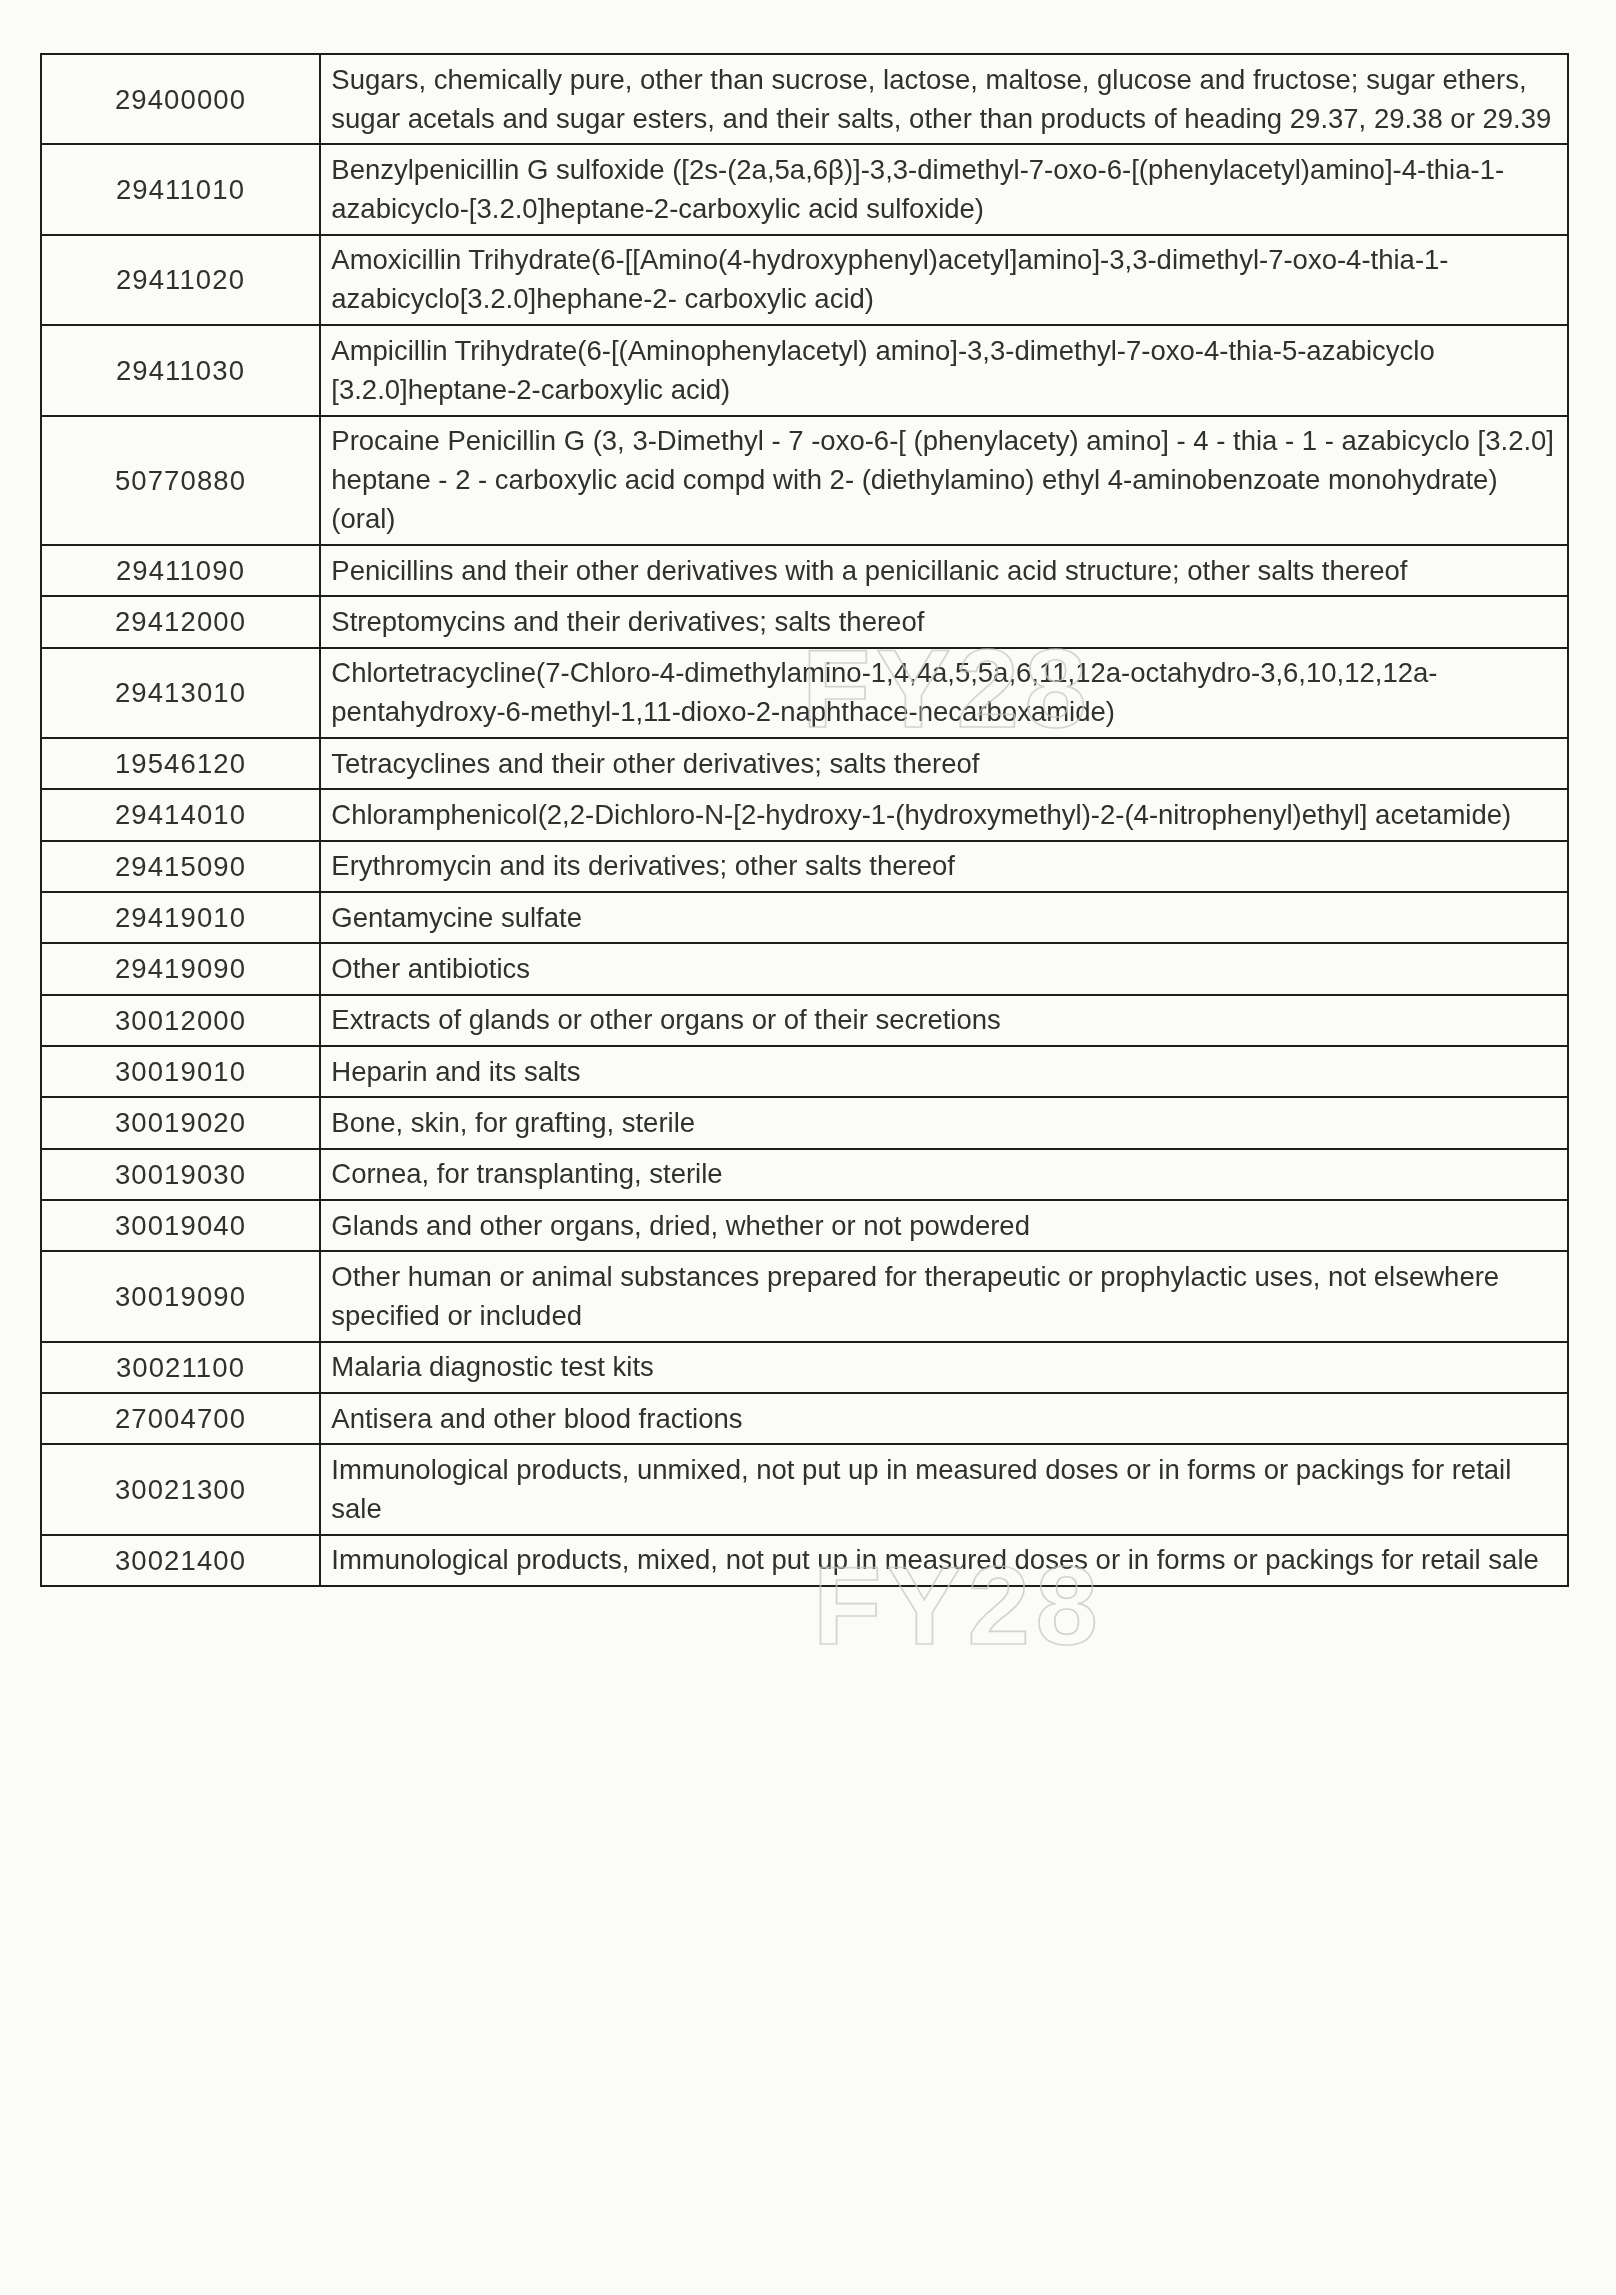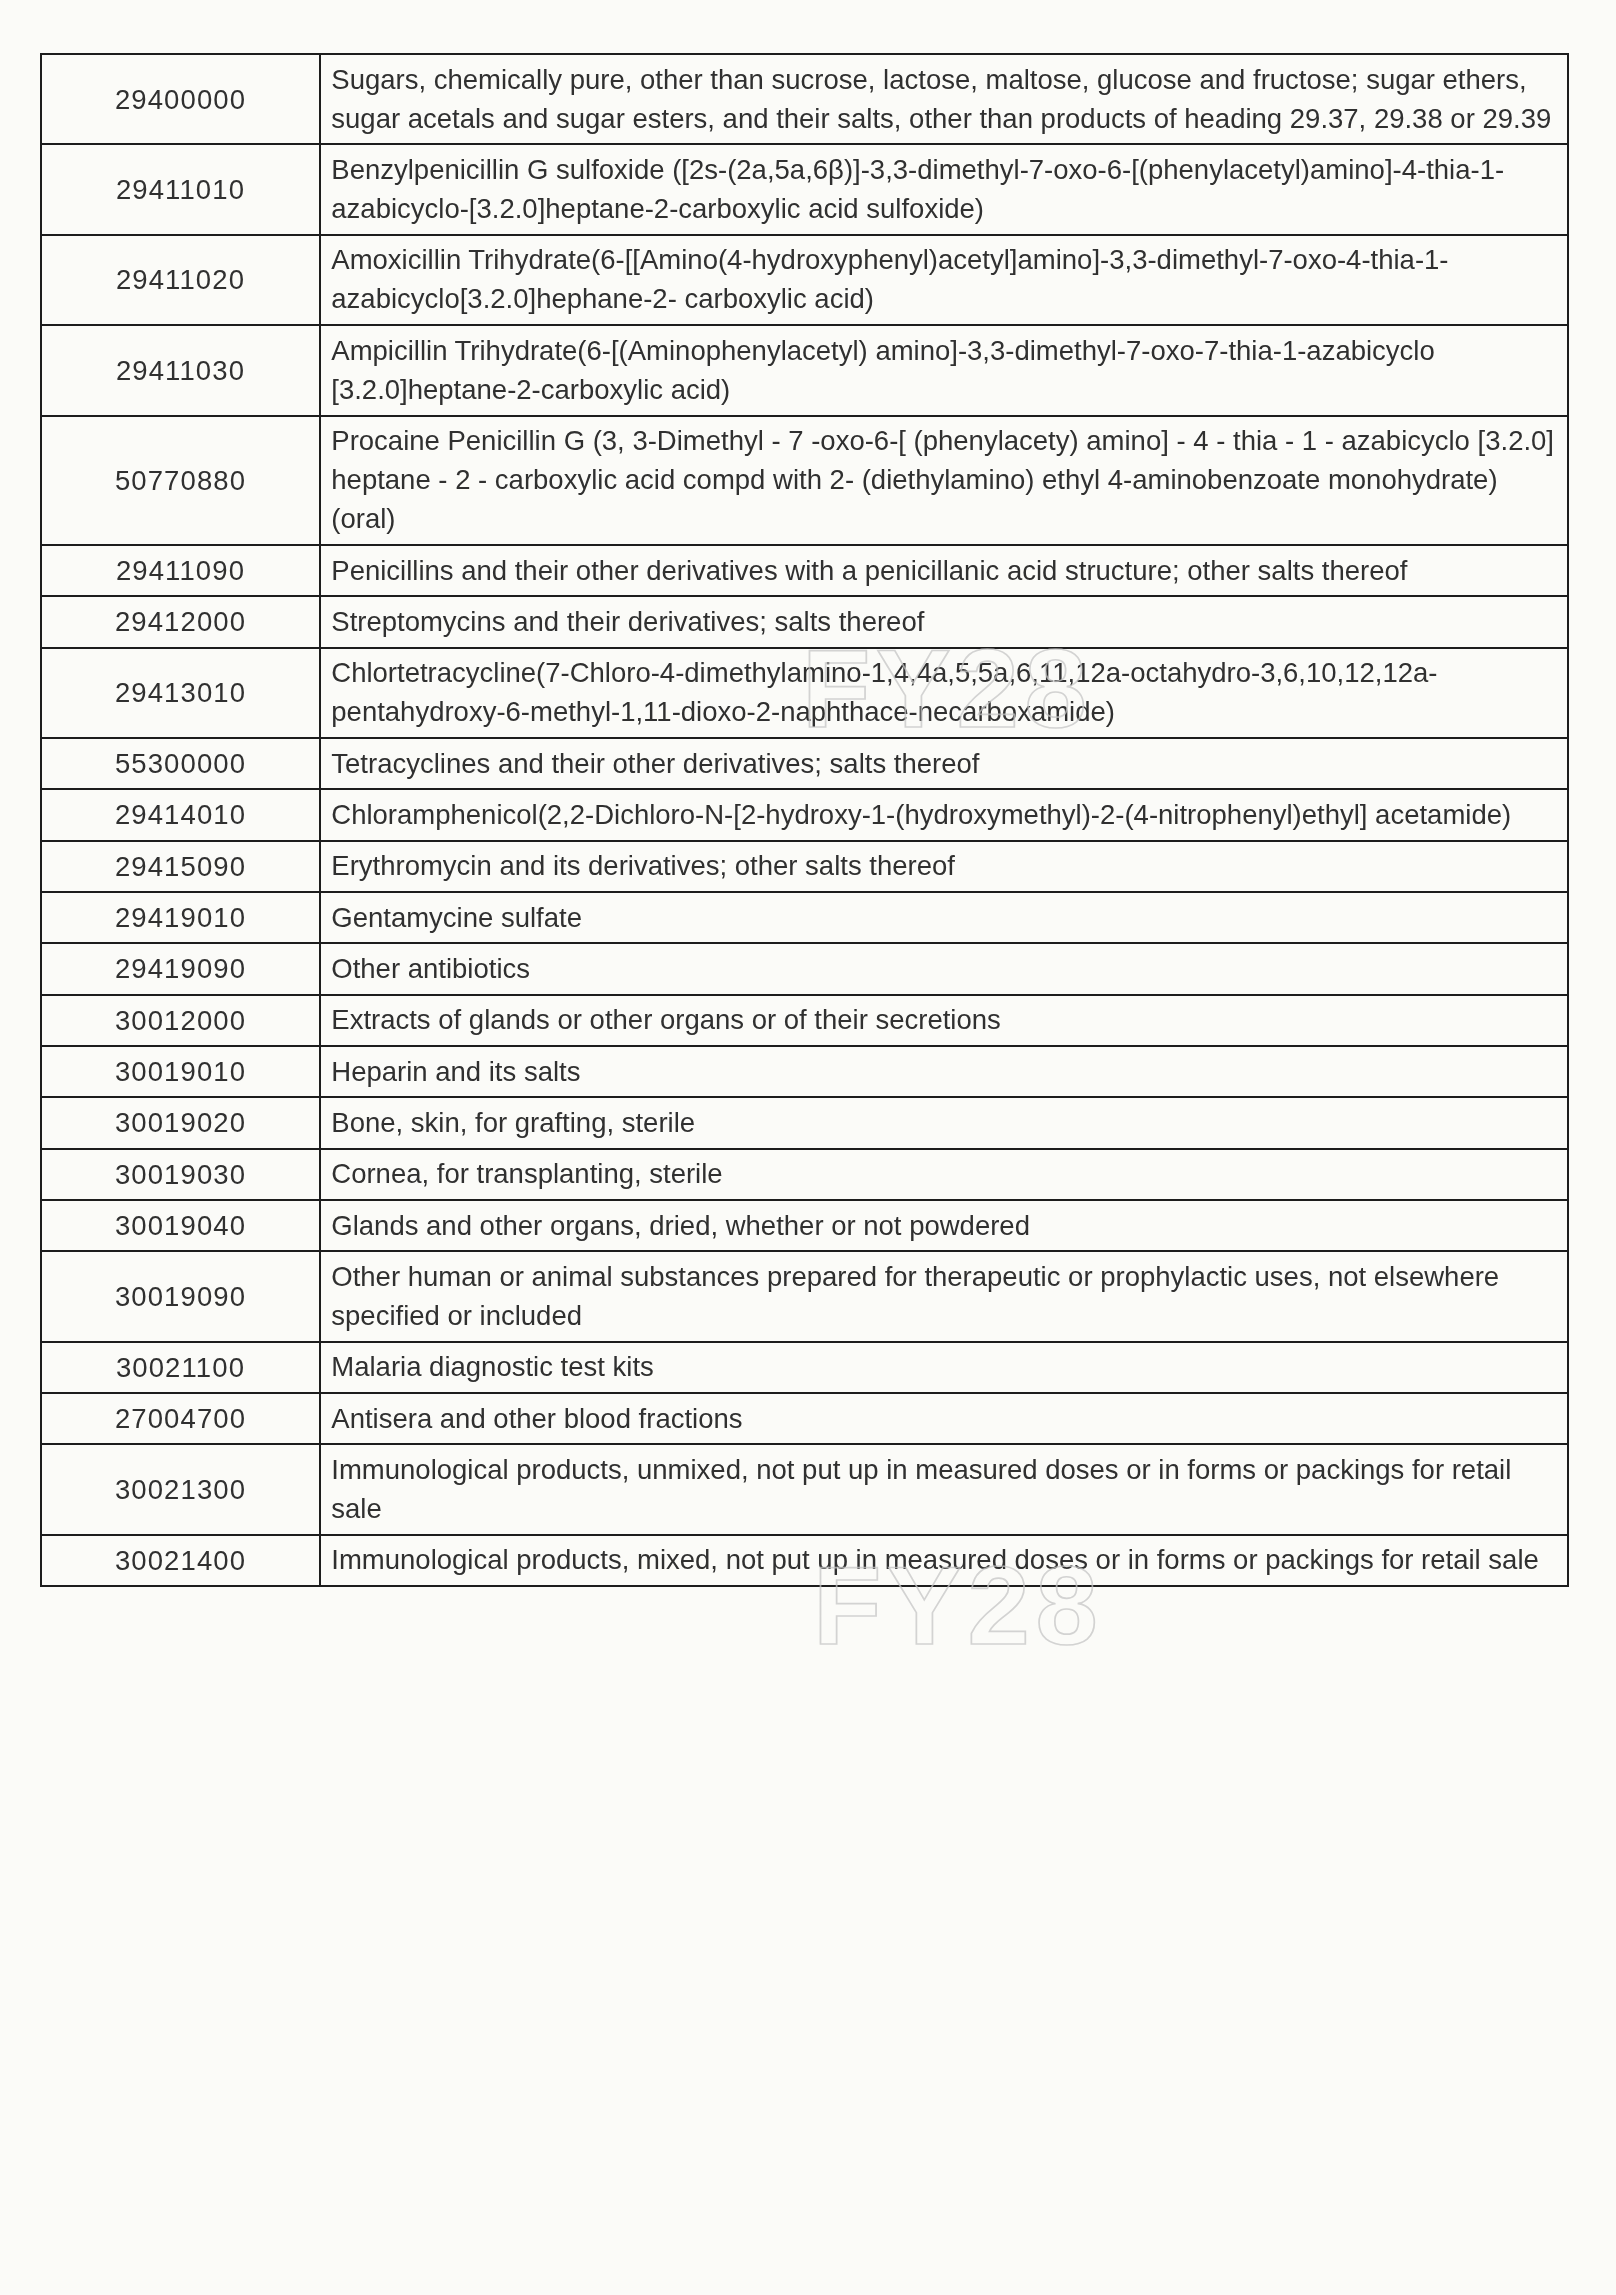--- a/index.html
+++ b/index.html
@@ -76,40 +76,40 @@
         <tr>
           <td class="code-cell">29411010</td>
           <td class="desc-cell">Benzylpenicillin G sulfoxide ([2s-(2a,5a,6β)]-3,3-dimethyl-7-oxo-6-[(phenylacetyl)amino]-4-thia-1-azabicyclo-[3.2.0]heptane-2-carboxylic acid sulfoxide)</td>
         </tr>
         <tr>
           <td class="code-cell">29411020</td>
           <td class="desc-cell">Amoxicillin Trihydrate(6-[[Amino(4-hydroxyphenyl)acetyl]amino]-3,3-dimethyl-7-oxo-4-thia-1-azabicyclo[3.2.0]hephane-2- carboxylic acid)</td>
         </tr>
         <tr>
           <td class="code-cell">29411030</td>
-          <td class="desc-cell">Ampicillin Trihydrate(6-[(Aminophenylacetyl) amino]-3,3-dimethyl-7-oxo-7-thia-1-azabicyclo [3.2.0]heptane-2-carboxylic acid)</td>
+          <td class="desc-cell">Ampicillin Trihydrate(6-[(Aminophenylacetyl) amino]-3,3-dimethyl-7-oxo-4-thia-5-azabicyclo [3.2.0]heptane-2-carboxylic acid)</td>
         </tr>
         <tr>
           <td class="code-cell">50770880</td>
           <td class="desc-cell">Procaine Penicillin G (3, 3-Dimethyl - 7 -oxo-6-[ (phenylacety) amino] - 4 - thia - 1 - azabicyclo [3.2.0] heptane - 2 - carboxylic acid compd with 2- (diethylamino) ethyl 4-aminobenzoate monohydrate)(oral)</td>
         </tr>
         <tr>
           <td class="code-cell">29411090</td>
           <td class="desc-cell">Penicillins and their other derivatives with a penicillanic acid structure; other salts thereof</td>
         </tr>
         <tr>
           <td class="code-cell">29412000</td>
           <td class="desc-cell">Streptomycins and their derivatives; salts thereof</td>
         </tr>
         <tr>
           <td class="code-cell">29413010</td>
           <td class="desc-cell">Chlortetracycline(7-Chloro-4-dimethylamino-1,4,4a,5,5a,6,11,12a-octahydro-3,6,10,12,12a-pentahydroxy-6-methyl-1,11-dioxo-2-naphthace-necarboxamide)</td>
         </tr>
         <tr>
-          <td class="code-cell">55300000</td>
+          <td class="code-cell">19546120</td>
           <td class="desc-cell">Tetracyclines and their other derivatives; salts thereof</td>
         </tr>
         <tr>
           <td class="code-cell">29414010</td>
           <td class="desc-cell">Chloramphenicol(2,2-Dichloro-N-[2-hydroxy-1-(hydroxymethyl)-2-(4-nitrophenyl)ethyl] acetamide)</td>
         </tr>
         <tr>
           <td class="code-cell">29415090</td>
           <td class="desc-cell">Erythromycin and its derivatives; other salts thereof</td>
         </tr>

